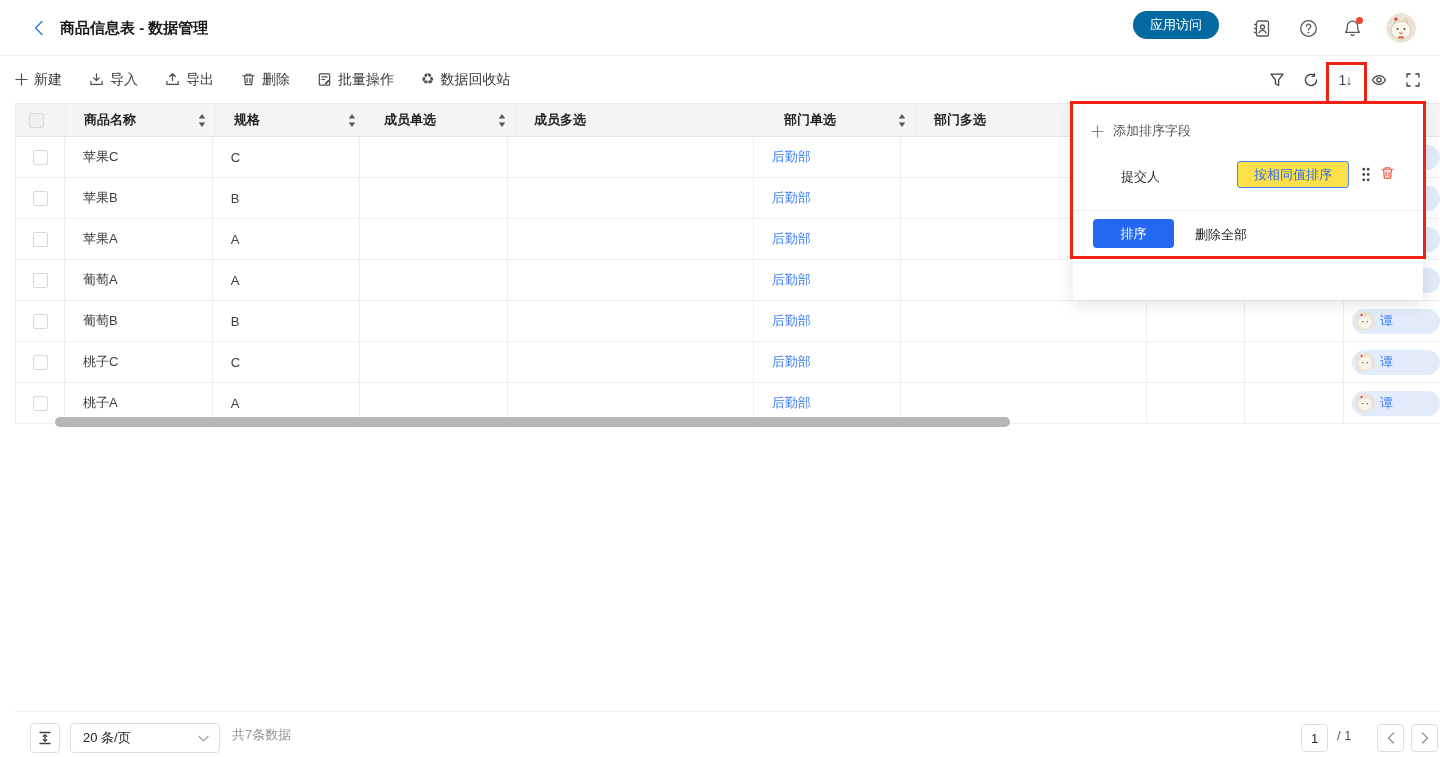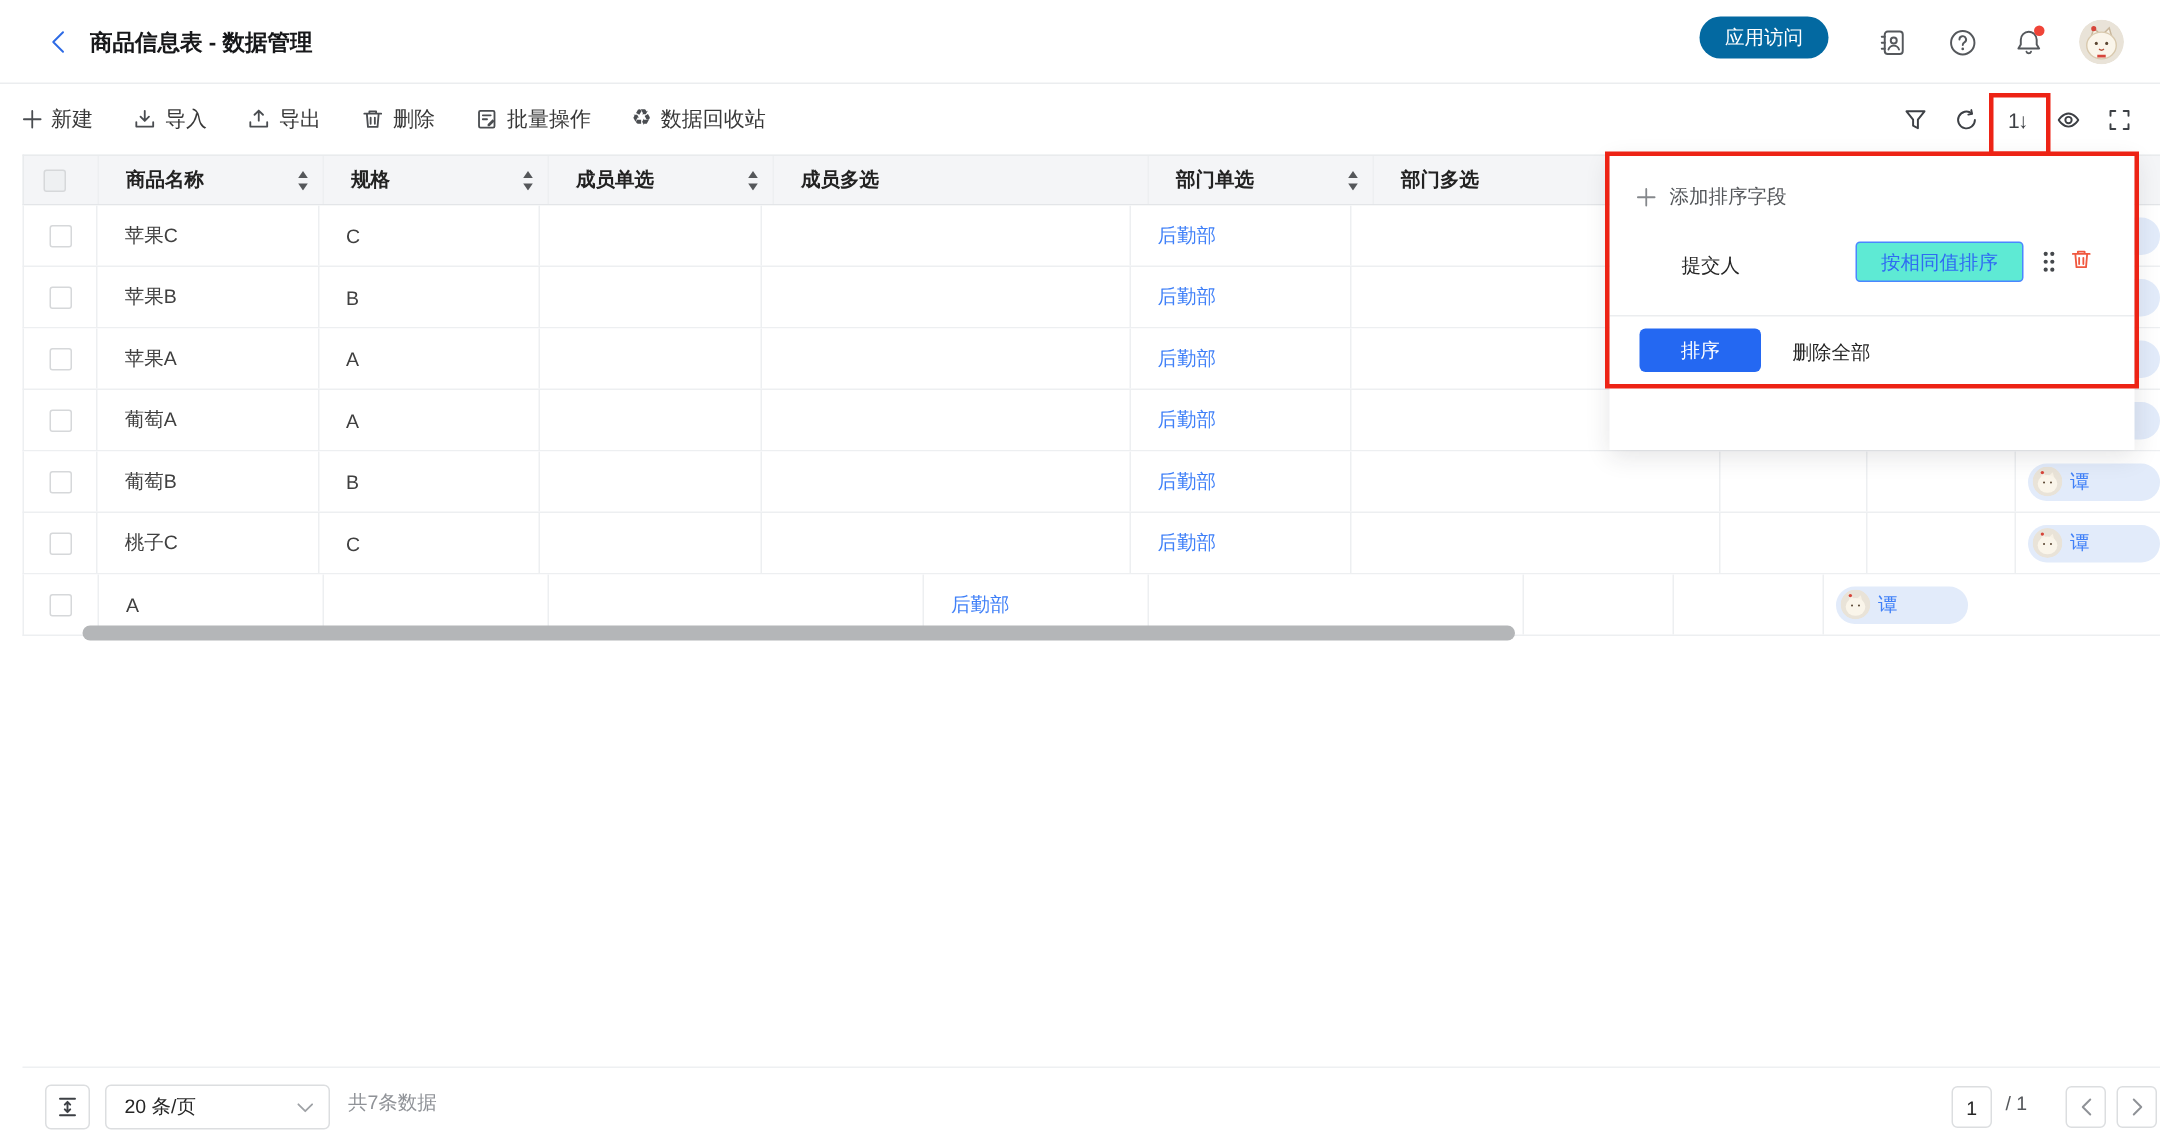--- a/index.html
+++ b/index.html
@@ -57,21 +57,21 @@
             border-radius:5px; background:#b4b6b8; cursor:grab; }
 
   
   .popup { position:absolute; left:1073px; top:104px; width:350px; height:196px; background:#fff;
            z-index:5; box-shadow:0 4px 16px rgba(31,35,41,.12); }
   .p-add { position:absolute; left:18px; top:18px; display:flex; align-items:center; gap:9px;
            font-size:13px; color:#53565a; cursor:pointer; }
   .p-add svg { color:#85888c; }
   .p-name { position:absolute; left:18px; top:64px; font-size:13px; color:#262626;margin-left:30px; }
   .same-btn { position:absolute; left:164px; top:57px; width:112px; height:27px; border:1px solid #4a86ff;
-              border-radius:3px; background:#5eead4; color:#2f6bf2; font-size:13px;
+              border-radius:3px; background:#fde047; color:#2f6bf2; font-size:13px;
               font-family:"Liberation Sans",sans-serif; cursor:pointer; }
   .drag { position:absolute; left:289px; top:63px; color:#45484c; cursor:grab; }
   .ptrash { position:absolute; left:307px; top:61px; width:15px; height:16px; color:#f0583f; cursor:pointer; }
   .p-div { position:absolute; left:0; right:0; top:106px; border-top:1px solid #ebedef; }
   .sort-btn { position:absolute; left:20px; top:115px; width:81px; height:29px; border:none; border-radius:4px;
               background:#2468f2; color:#fff; font-size:13px; font-family:"Liberation Sans",sans-serif; cursor:pointer; }
   .clear-all { position:absolute; left:122px; top:122px; font-size:13px; color:#262626; cursor:pointer; }
 
   
   .anno { position:absolute; border:3px solid #ed2315; z-index:6; pointer-events:none; }
@@ -462,20 +462,23 @@
           </span>
           <span>谭</span>
         </span>
       </div>
   </div>
 
   <div class="trow">
     <div class="cell c0">
         <span class="cb"></span>
       </div>
+    <div class="cell c1">
+        <span>桃子A</span>
+      </div>
     <div class="cell c2">
         <span>A</span>
       </div>
     <div class="cell c3"></div>
       <div class="cell c4"></div>
     <div class="cell c5">
         <a class="dlink">后勤部</a>
       </div>
     <div class="cell c6"></div>
       <div class="cell c7"></div>

